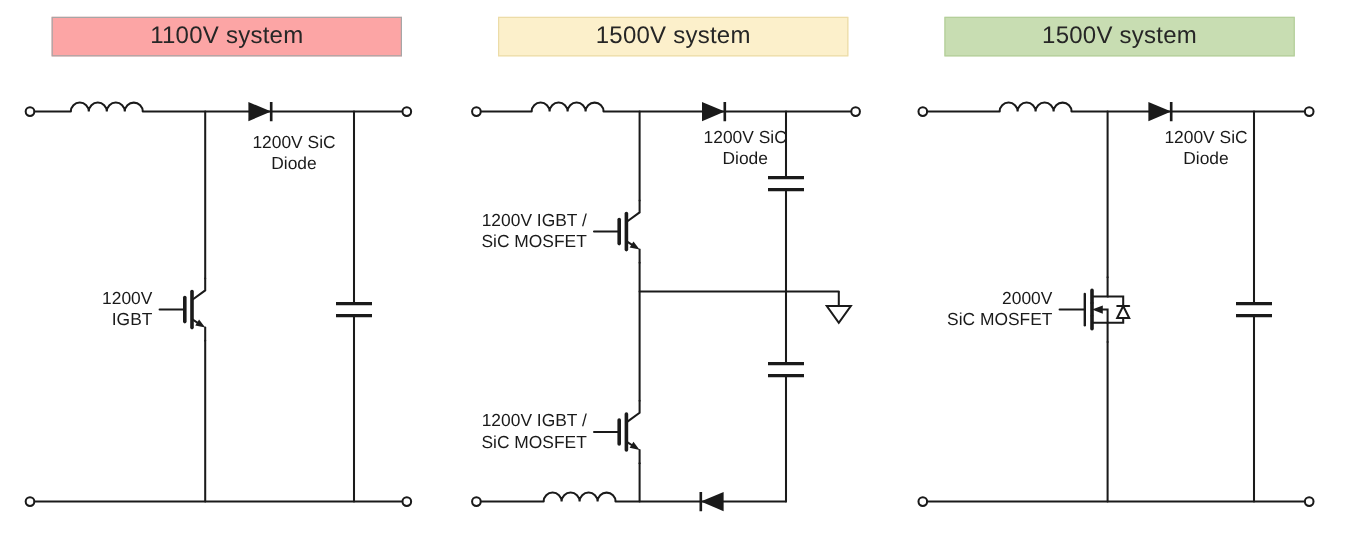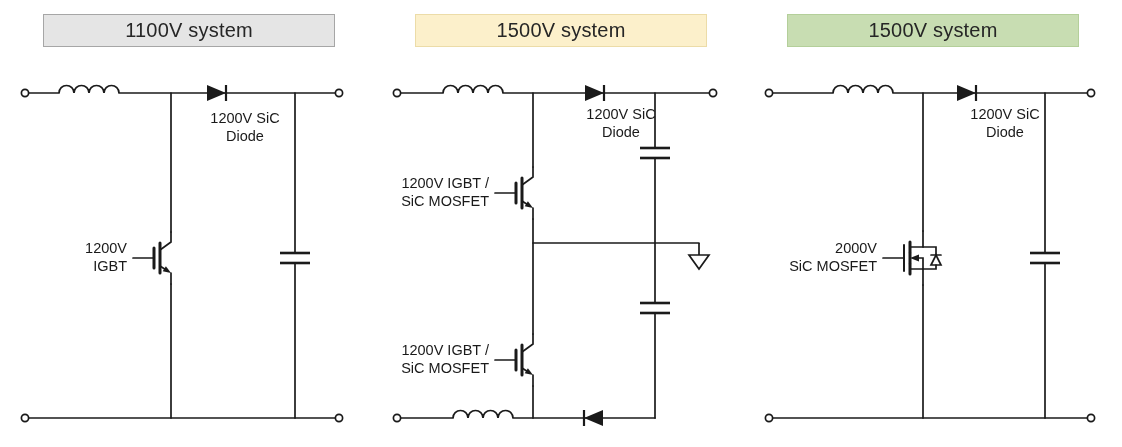--- a/index.html
+++ b/index.html
@@ -68,21 +68,21 @@
     <g id="gnd-shape" fill="none" stroke="#1a1a1a" stroke-width="1.7">
       <path d="M0 0 V12"></path>
       <polygon points="-10,12 10,12 0,26" fill="#ffffff"></polygon>
     </g>
   </defs>
 </svg>
 
 <div class="strip">
 
   <div class="panel">
-    <div class="header-box" style="background-color: #e5e5e5; border-color: rgb(166, 166, 166);">
+    <div class="header-box" style="background-color: #fca5a5; border-color: rgb(166, 166, 166);">
       <span>1100V system</span>
     </div>
     <svg class="circuit" width="356" height="380" viewBox="0 0 356 380">
 
       <circle class="term" cx="14" cy="40" r="3.6"></circle>
       <path class="wire" d="M18 40 H48"></path>
       <use href="#inductor-shape" x="48" y="40"></use>
       <path class="wire" d="M108 40 H324"></path>
       <use href="#diode-right-shape" x="206" y="40"></use>
       <circle class="term" cx="328" cy="40" r="3.6"></circle>

